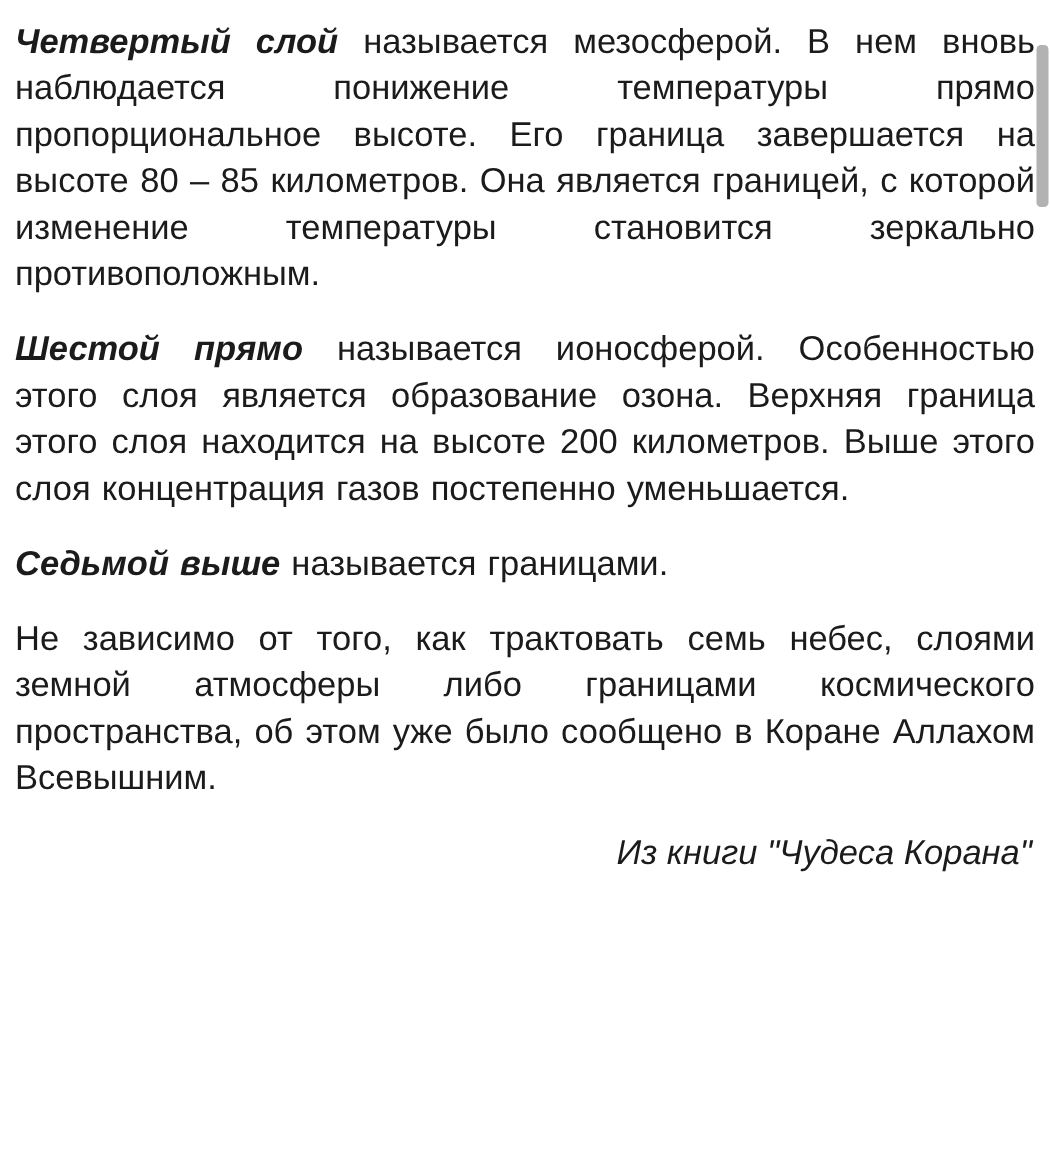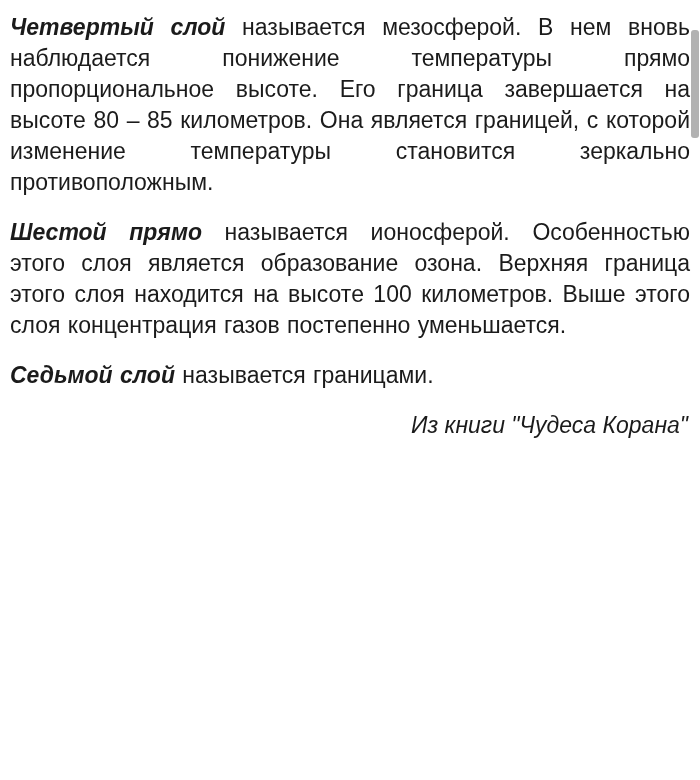--- a/index.html
+++ b/index.html
@@ -52,23 +52,24 @@
 </style>
 </head>
 <body>
 
 <div class="page">
   <div class="content">
 
     <p class="para"><span class="lead">Четвертый слой</span><span> называется мезосферой. В нем вновь наблюдается понижение температуры прямо пропорциональное высоте. Его граница завершается на высоте 80 – 85 километров. Она является границей, с которой изменение температуры становится зеркально противоположным.</span></p>
 
 
-    <p class="para"><span class="lead">Шестой прямо</span><span> называется ионосферой. Особенностью этого слоя является образование озона. Верхняя граница этого слоя находится на высоте 100 километров. Выше этого слоя концентрация газов постепенно уменьшается.</span></p>
+    <p class="para"><span class="lead">Шестой прямо</span><span> называется ионосферой. Особенностью этого слоя является образование озона. Верхняя граница этого слоя находится на высоте 200 километров. Выше этого слоя концентрация газов постепенно уменьшается.</span></p>
 
-    <p class="para"><span class="lead">Седьмой слой</span><span> называется границами.</span></p>
+    <p class="para"><span class="lead">Седьмой выше</span><span> называется границами.</span></p>
 
+    <p class="para"><span class="lead"></span><span>Не зависимо от того, как трактовать семь небес, слоями земной атмосферы либо границами космического пространства, об этом уже было сообщено в Коране Аллахом Всевышним.</span></p>
 
     <p class="attribution">Из книги "Чудеса Корана"</p>
 
   </div>
 
   <div class="scrollbar-thumb"></div>
 </div>
 
 </body></html>

